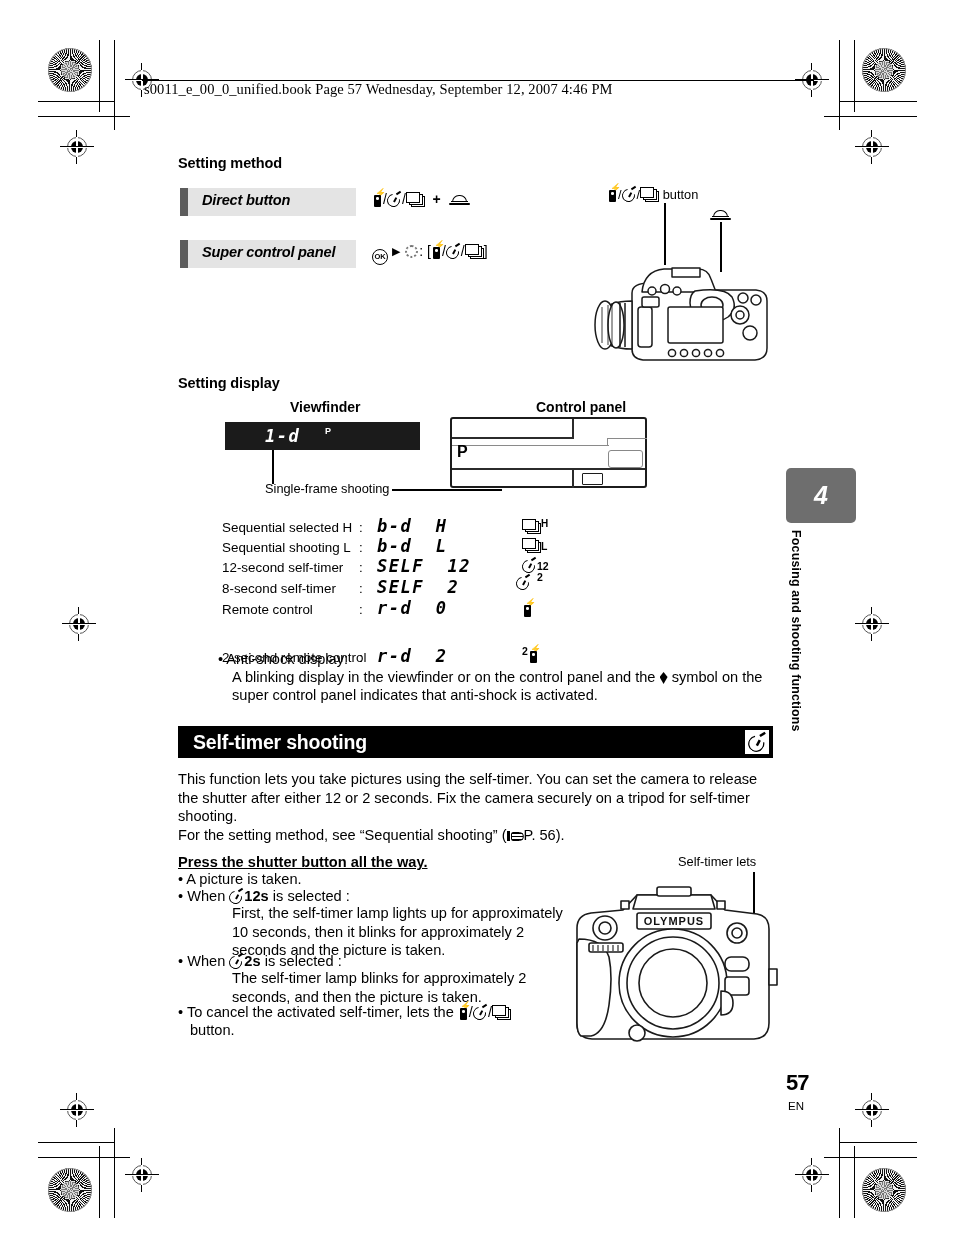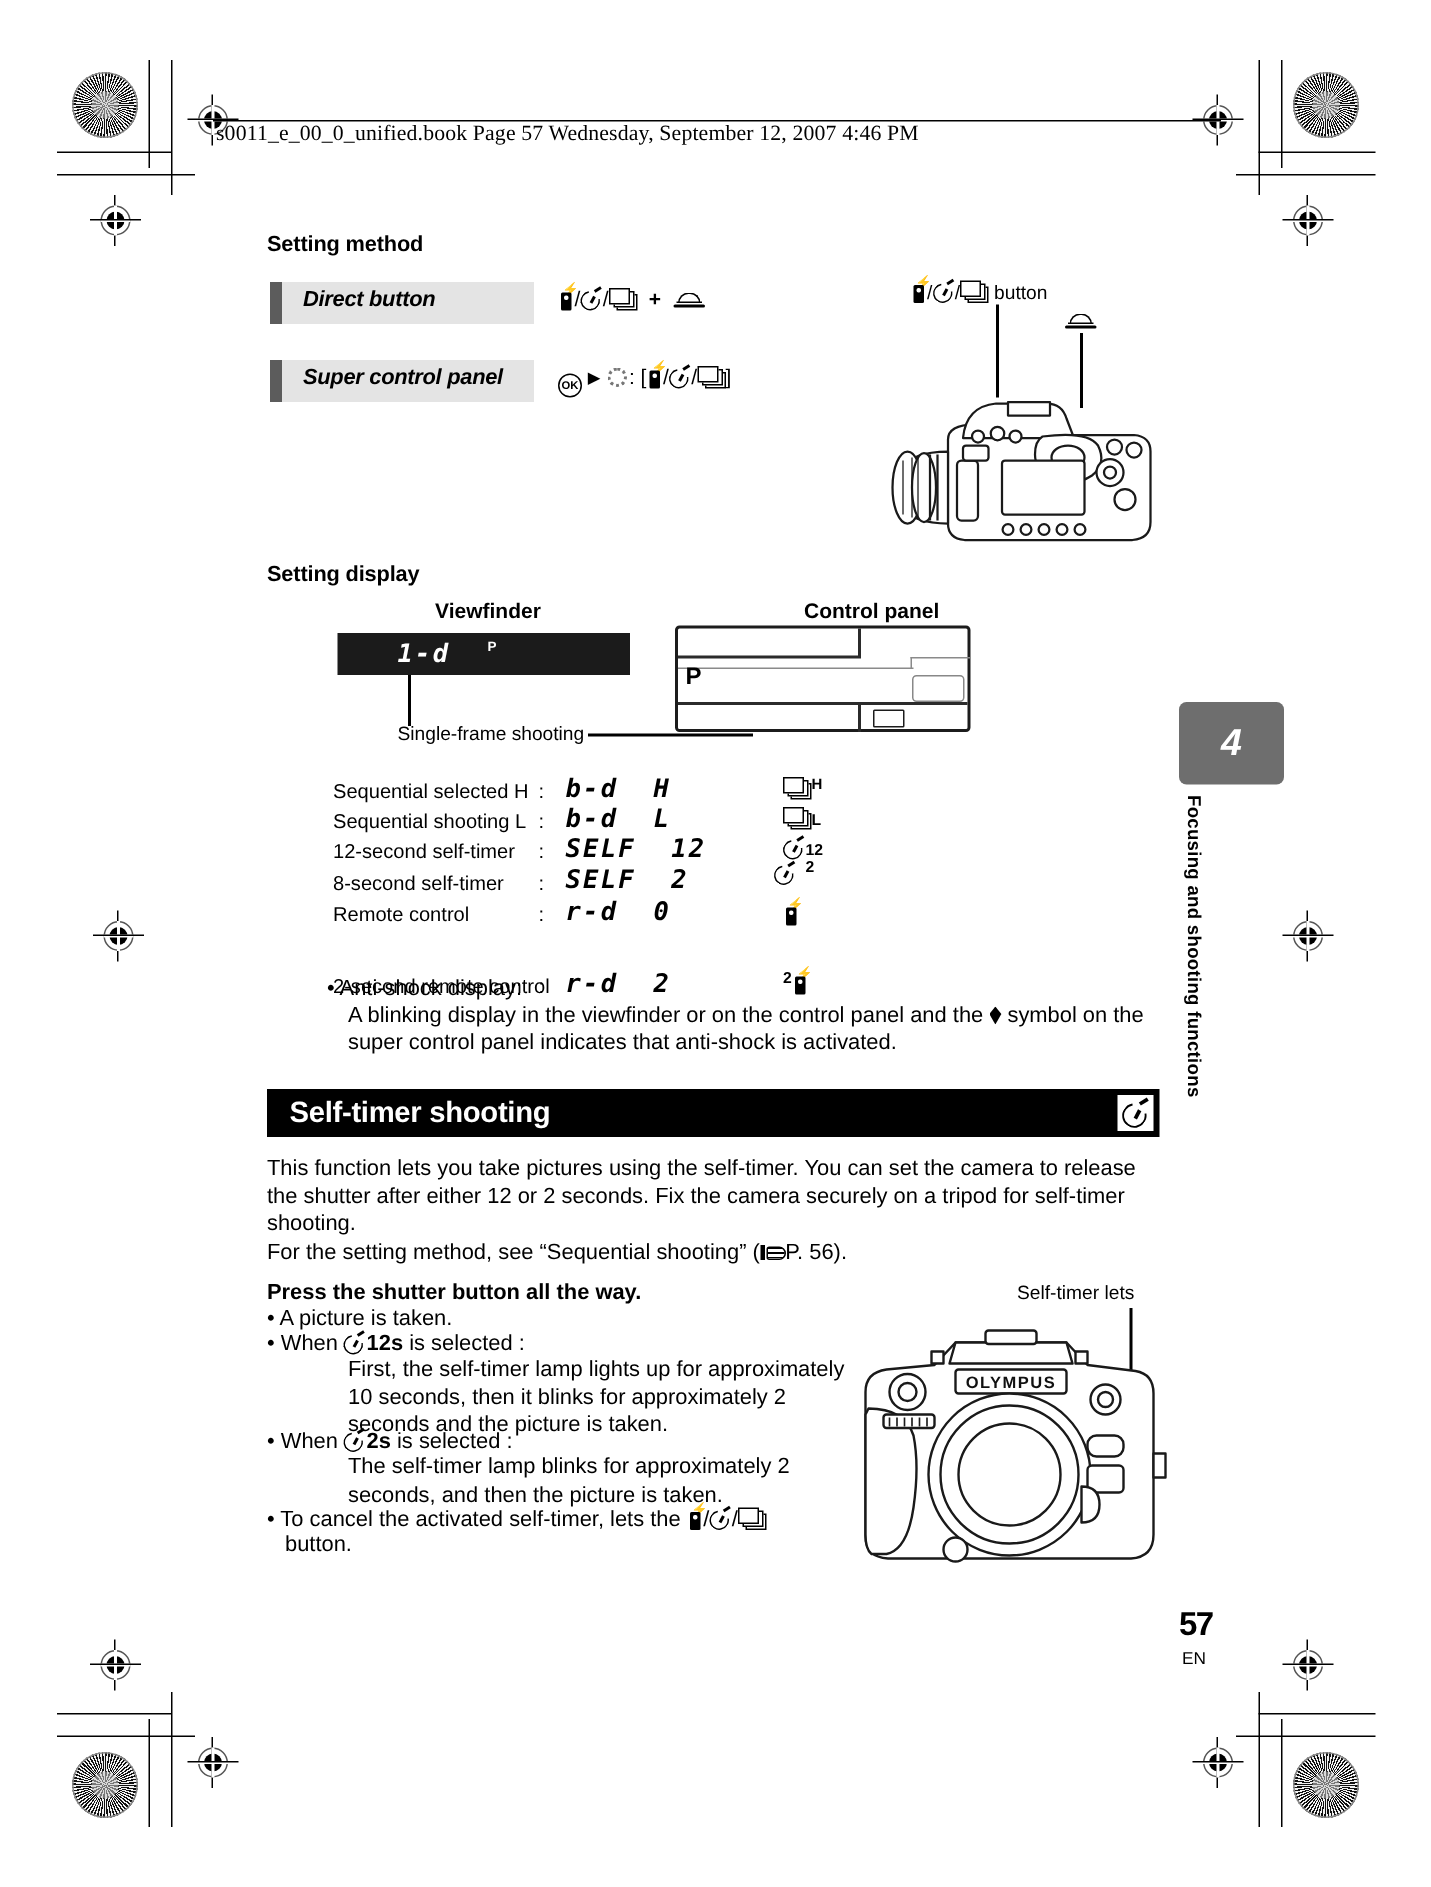--- a/index.html
+++ b/index.html
@@ -391,21 +391,21 @@
         <span class="k"></span>
       </span>
   </div>
 </div>
 
 <div class="txt" style="left:178px;top:770px;width:600px;">This function lets you take pictures using the self-timer. You can set the camera to release the shutter after either 12 or 2 seconds. Fix the camera securely on a tripod for self-timer shooting.</div>
 <div class="txt" style="left:178px;top:826px;width:600px;">
   <span>For the setting method, see “Sequential shooting” (</span><span class="ic-hand"><span class="bar"></span><span class="f"></span></span><span>P. 56).</span>
 </div>
 
-<div class="txt b" style="left:178px;top:853px;">Press the shutter button all the way.</div>
+<div class="txt b" style="left:178px;top:853px;text-decoration:underline;">Press the shutter button all the way.</div>
 
 <div class="txt" style="left:178px;top:870px;">
   <span>•</span>
   <span>A picture is taken.</span>
 </div>
 
 <div class="txt" style="left:178px;top:887px;">
   <span>•</span>
   <span>When</span>
   <span class="ic ic-timer"><span class="c"></span><span class="h"></span><span class="k"></span></span><span class="b">12s</span>

